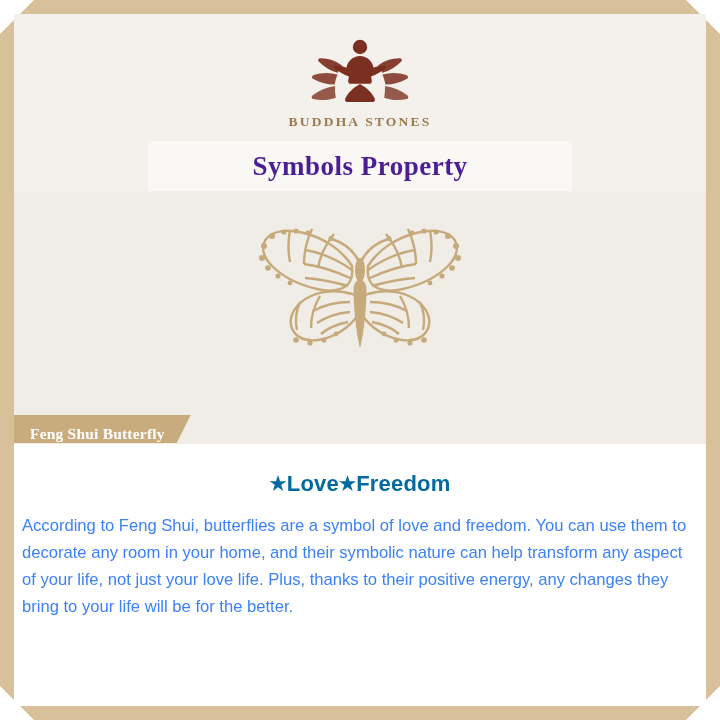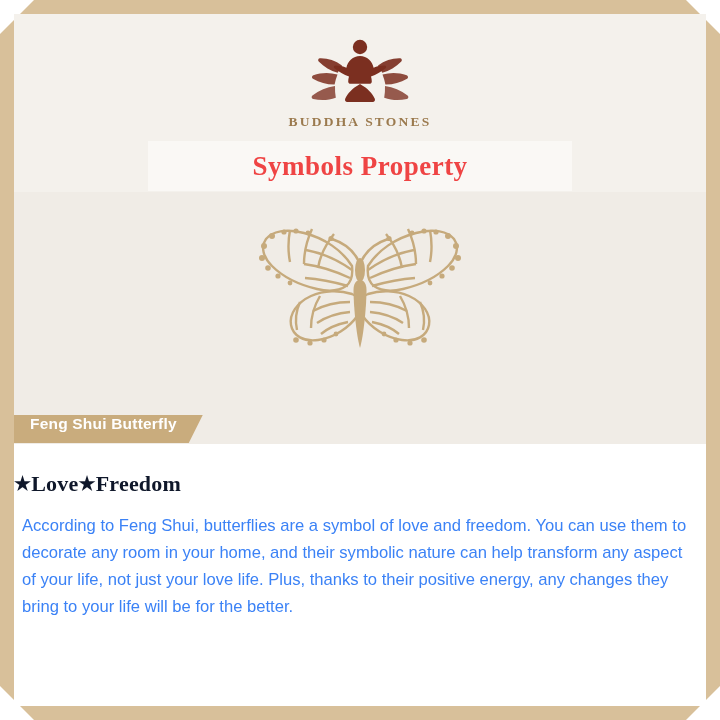--- a/index.html
+++ b/index.html
@@ -142,21 +142,21 @@
     height: 50px;
     background: #faf8f5;
     display: flex;
     align-items: center;
     justify-content: center;
   }
   .title-band .title-text {
     font-family: "Liberation Serif", serif;
     font-weight: 700;
     font-size: 27px;
-    color: #ef4444;
+    color: #4c1d95;
     letter-spacing: 0.5px;
   }
 
   
   .butterfly-wrap {
     position: absolute;
     left: 0;
     top: 196px;
     width: 692px;
     text-align: center;
@@ -164,46 +164,47 @@
 
   
   .label-tab {
     position: absolute;
     left: 0;
     top: 401px;
     height: 28px;
     padding: 0 26px 0 16px;
     background: #c9ac7d;
     display: flex;
-    align-items: flex-start;
+    align-items: flex-end;
     clip-path: polygon(0 0, 100% 0, calc(100% - 14px) 100%, 0 100%);
+    font-family: Liberation Serif, serif;
   }
   .label-tab .label-text {
     color: #ffffff;
     font-weight: 700;
     font-size: 15.5px;
     letter-spacing: 0.2px;
   }
 
   
   .content {
     position: absolute;
     left: 0;
     top: 430px;
     width: 692px;
     height: 262px;
     background: #ffffff;
   }
   .headline {
     margin-top: 27px;
-    text-align: left;
-    font-family: Liberation Serif, serif;
+    text-align: center;
+    font-family: Liberation Sans, sans-serif;
     font-weight: 700;
     font-size: 22px;
-    color: #0f172a;
+    color: #0369a1;
     letter-spacing: 0.2px;
   }
   .headline .star {
     font-size: 19px;
     vertical-align: 1px;
   }
   .body-text {
     margin: 16px 8px 0 8px;
     font-size: 16.6px;
     line-height: 1.62;

